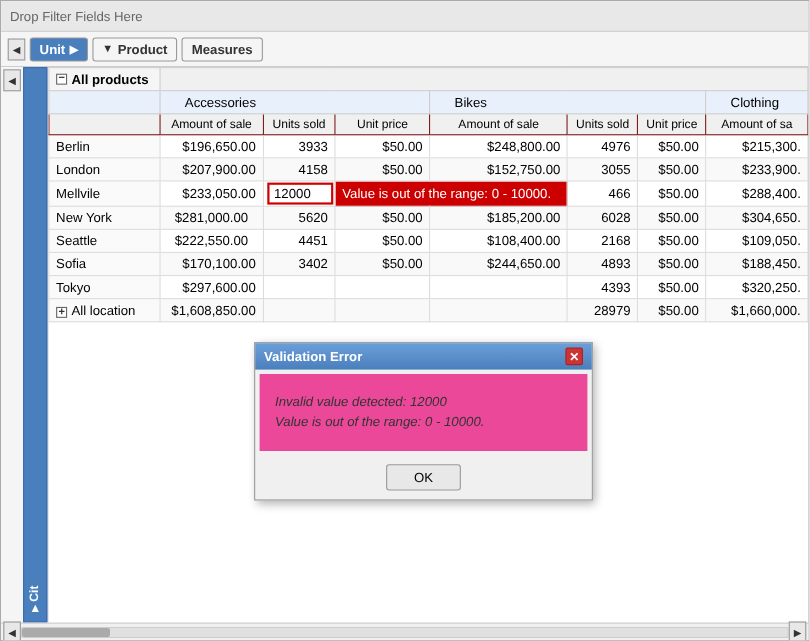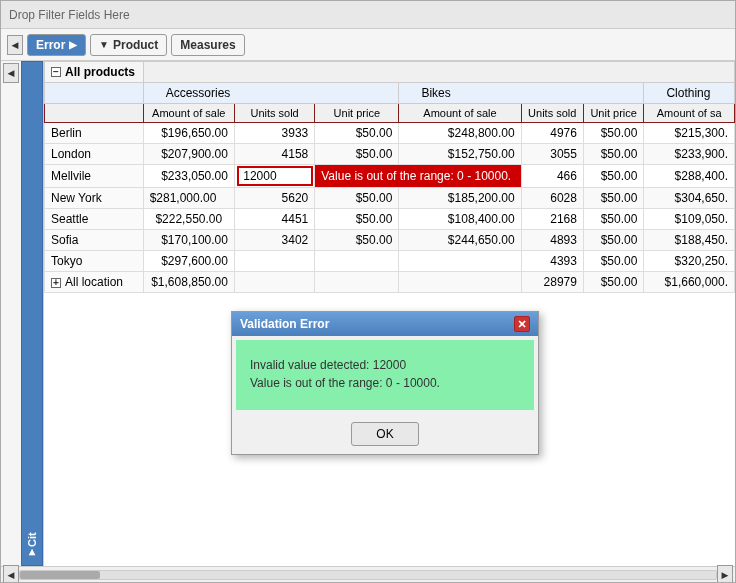--- a/index.html
+++ b/index.html
@@ -187,21 +187,21 @@
       background: #cc0000 !important;
       color: white;
       text-align: left;
       padding: 3px 6px;
     }
 
     .input-cell {
       border: 2px solid #cc0000;
       padding: 1px 4px;
       font-size: 12px;
-      width: 76px;
+      width: 60px;
     }
 
     .scrollbar-area {
       height: 16px;
       background: #f0f0f0;
       border-top: 1px solid #ccc;
       display: flex;
       align-items: center;
       padding: 0 2px;
     }
@@ -266,23 +266,24 @@
       font-size: 11px;
       display: flex;
       align-items: center;
       justify-content: center;
       cursor: pointer;
       font-weight: bold;
     }
 
     .modal-body {
       padding: 16px 14px 10px 14px;
-      background: #86efac;
+      background: #ec4899;
       margin: 4px;
       min-height: 70px;
+      font-style: italic;
     }
 
     .modal-body p {
       font-size: 12px;
       color: #333;
       line-height: 1.5;
     }
 
     .modal-footer {
       display: flex;
@@ -323,21 +324,21 @@
 
 <div class="main-container">
 
   <div class="filter-drop-area">
     <span>Drop Filter Fields Here</span>
   </div>
 
   <div class="toolbar">
     <div class="nav-btn">◀</div>
     <div class="toolbar-btn active">
-      <span>Error</span>
+      <span>Unit</span>
       <span class="arrow">▶</span>
     </div>
     <div class="toolbar-btn filter">
       <span style="font-size:10px;">▼</span>
       <span>Product</span>
     </div>
     <div class="toolbar-btn filter">
       <span>Measures</span>
     </div>
   </div>
@@ -417,21 +418,21 @@
               <td class="city-name" style="text-align: left; background: rgb(250, 250, 250);">Mellvile</td>
               <td style="text-align: right; background: rgb(255, 255, 255);">$233,050.00</td>
               <td style="background: rgb(255, 255, 255); padding: 1px;"><input class="input-cell" type="text" value="12000" style=""></td>
               <td class="error-cell" colspan="2">Value is out of the range: 0 - 10000.</td>
               <td style="text-align: right; background: rgb(255, 255, 255);">466</td>
               <td style="text-align: right; background: rgb(255, 255, 255);">$50.00</td>
               <td style="text-align: right; background: rgb(255, 255, 255);">$288,400.</td>
             </tr>
             <tr>
               <td class="city-name" style="text-align: left; background: rgb(250, 250, 250);">New York</td>
-              <td style="text-align: left; background: rgb(249, 249, 249); margin-top: 12px;">$281,000.00</td>
+              <td style="text-align: center; background: rgb(249, 249, 249); margin-top: 12px;">$281,000.00</td>
               <td style="text-align: right; background: rgb(249, 249, 249);">5620</td>
               <td style="text-align: right; background: rgb(249, 249, 249);">$50.00</td>
               <td style="text-align: right; background: rgb(249, 249, 249);">$185,200.00</td>
               <td style="text-align: right; background: rgb(249, 249, 249);">6028</td>
               <td style="text-align: right; background: rgb(249, 249, 249);">$50.00</td>
               <td style="text-align: right; background: rgb(249, 249, 249);">$304,650.</td>
             </tr>
             <tr>
               <td class="city-name" style="text-align: left; background: rgb(250, 250, 250);">Seattle</td>
               <td style="text-align: center; background: rgb(255, 255, 255);">$222,550.00</td>

